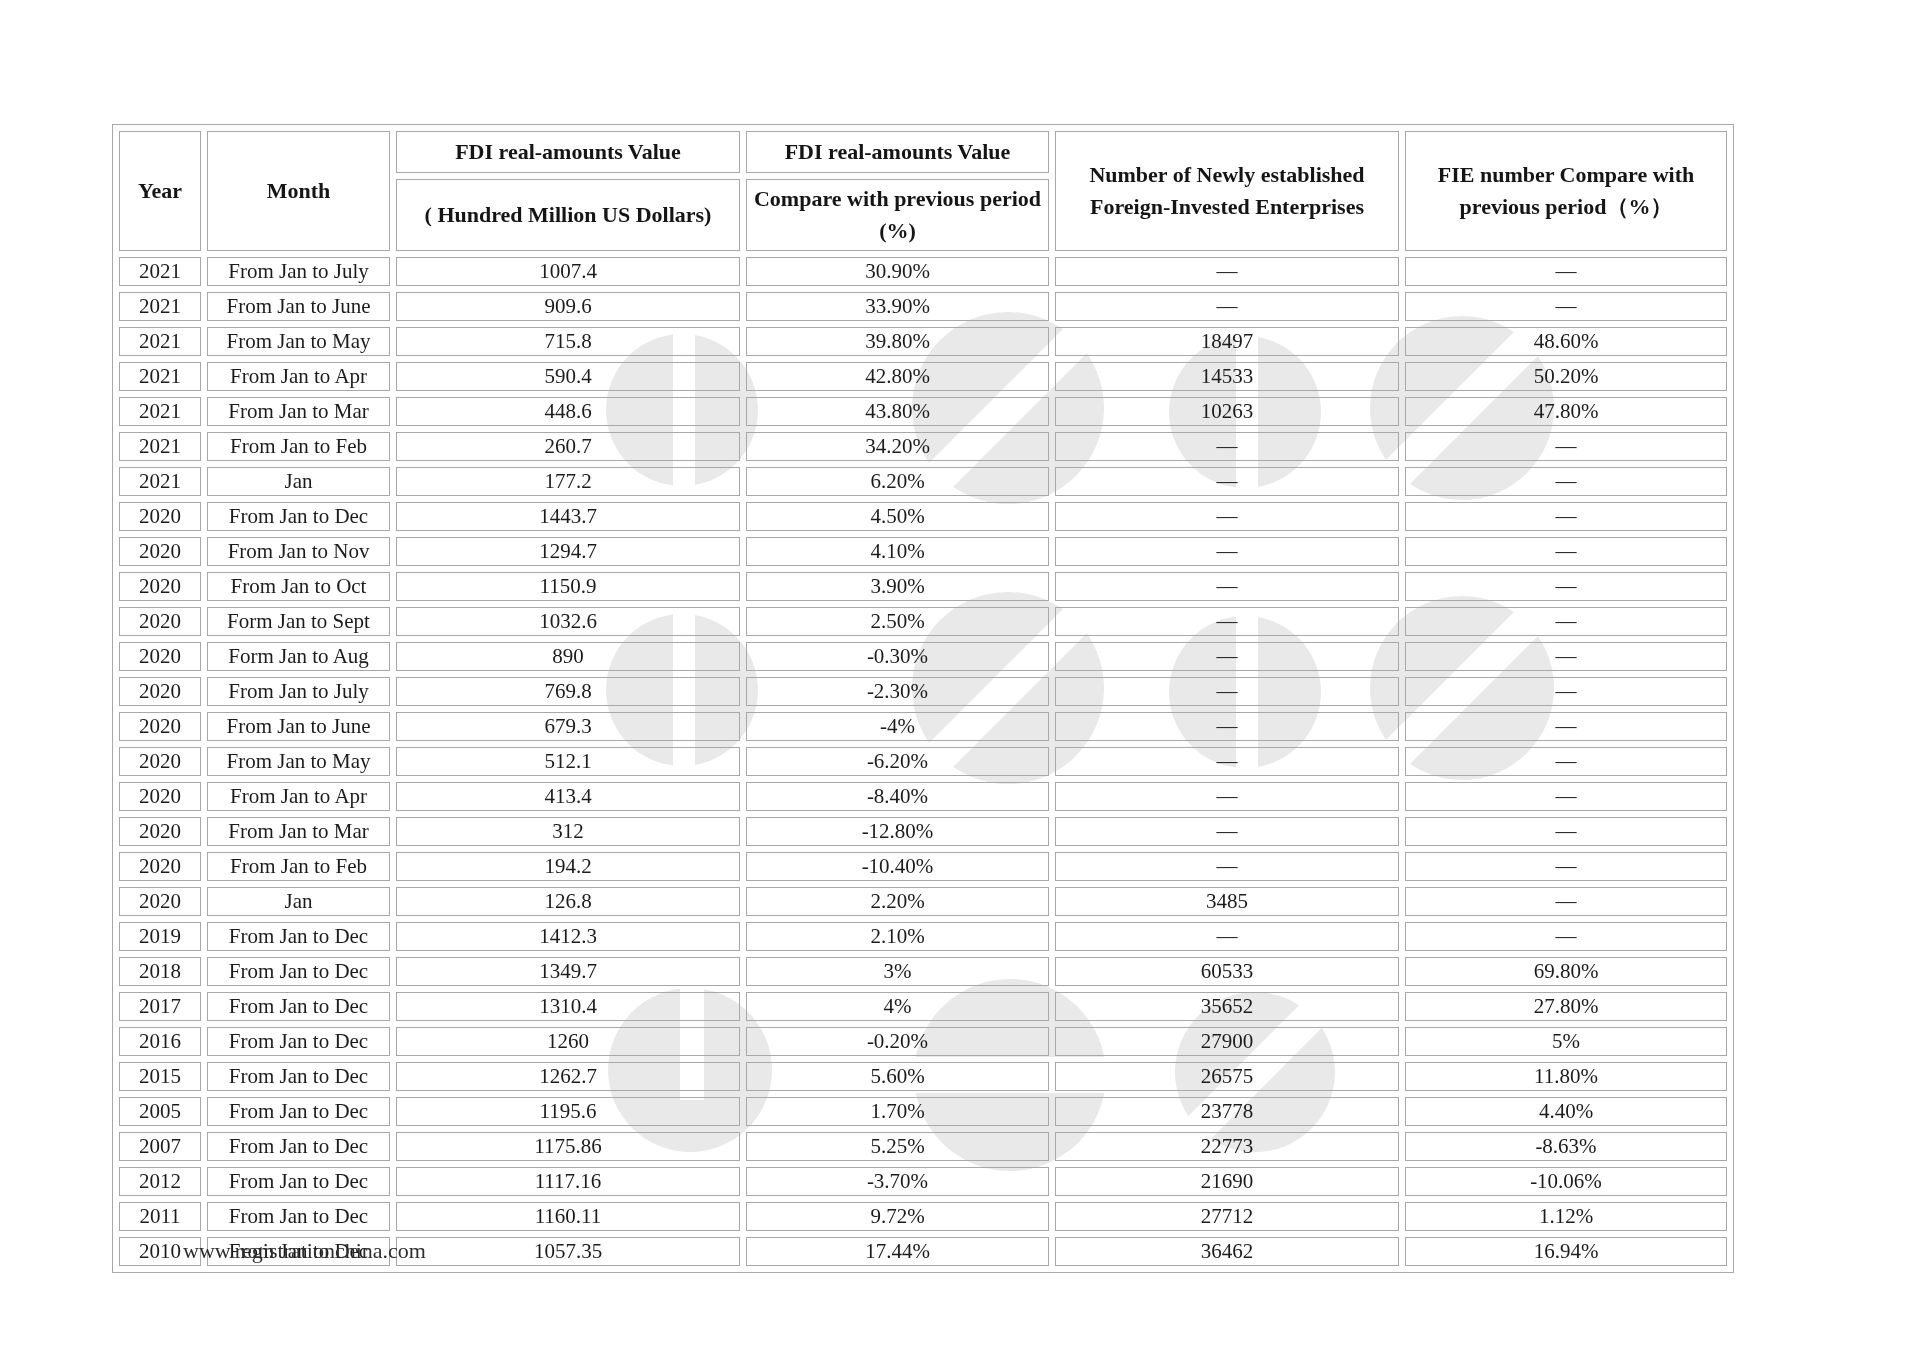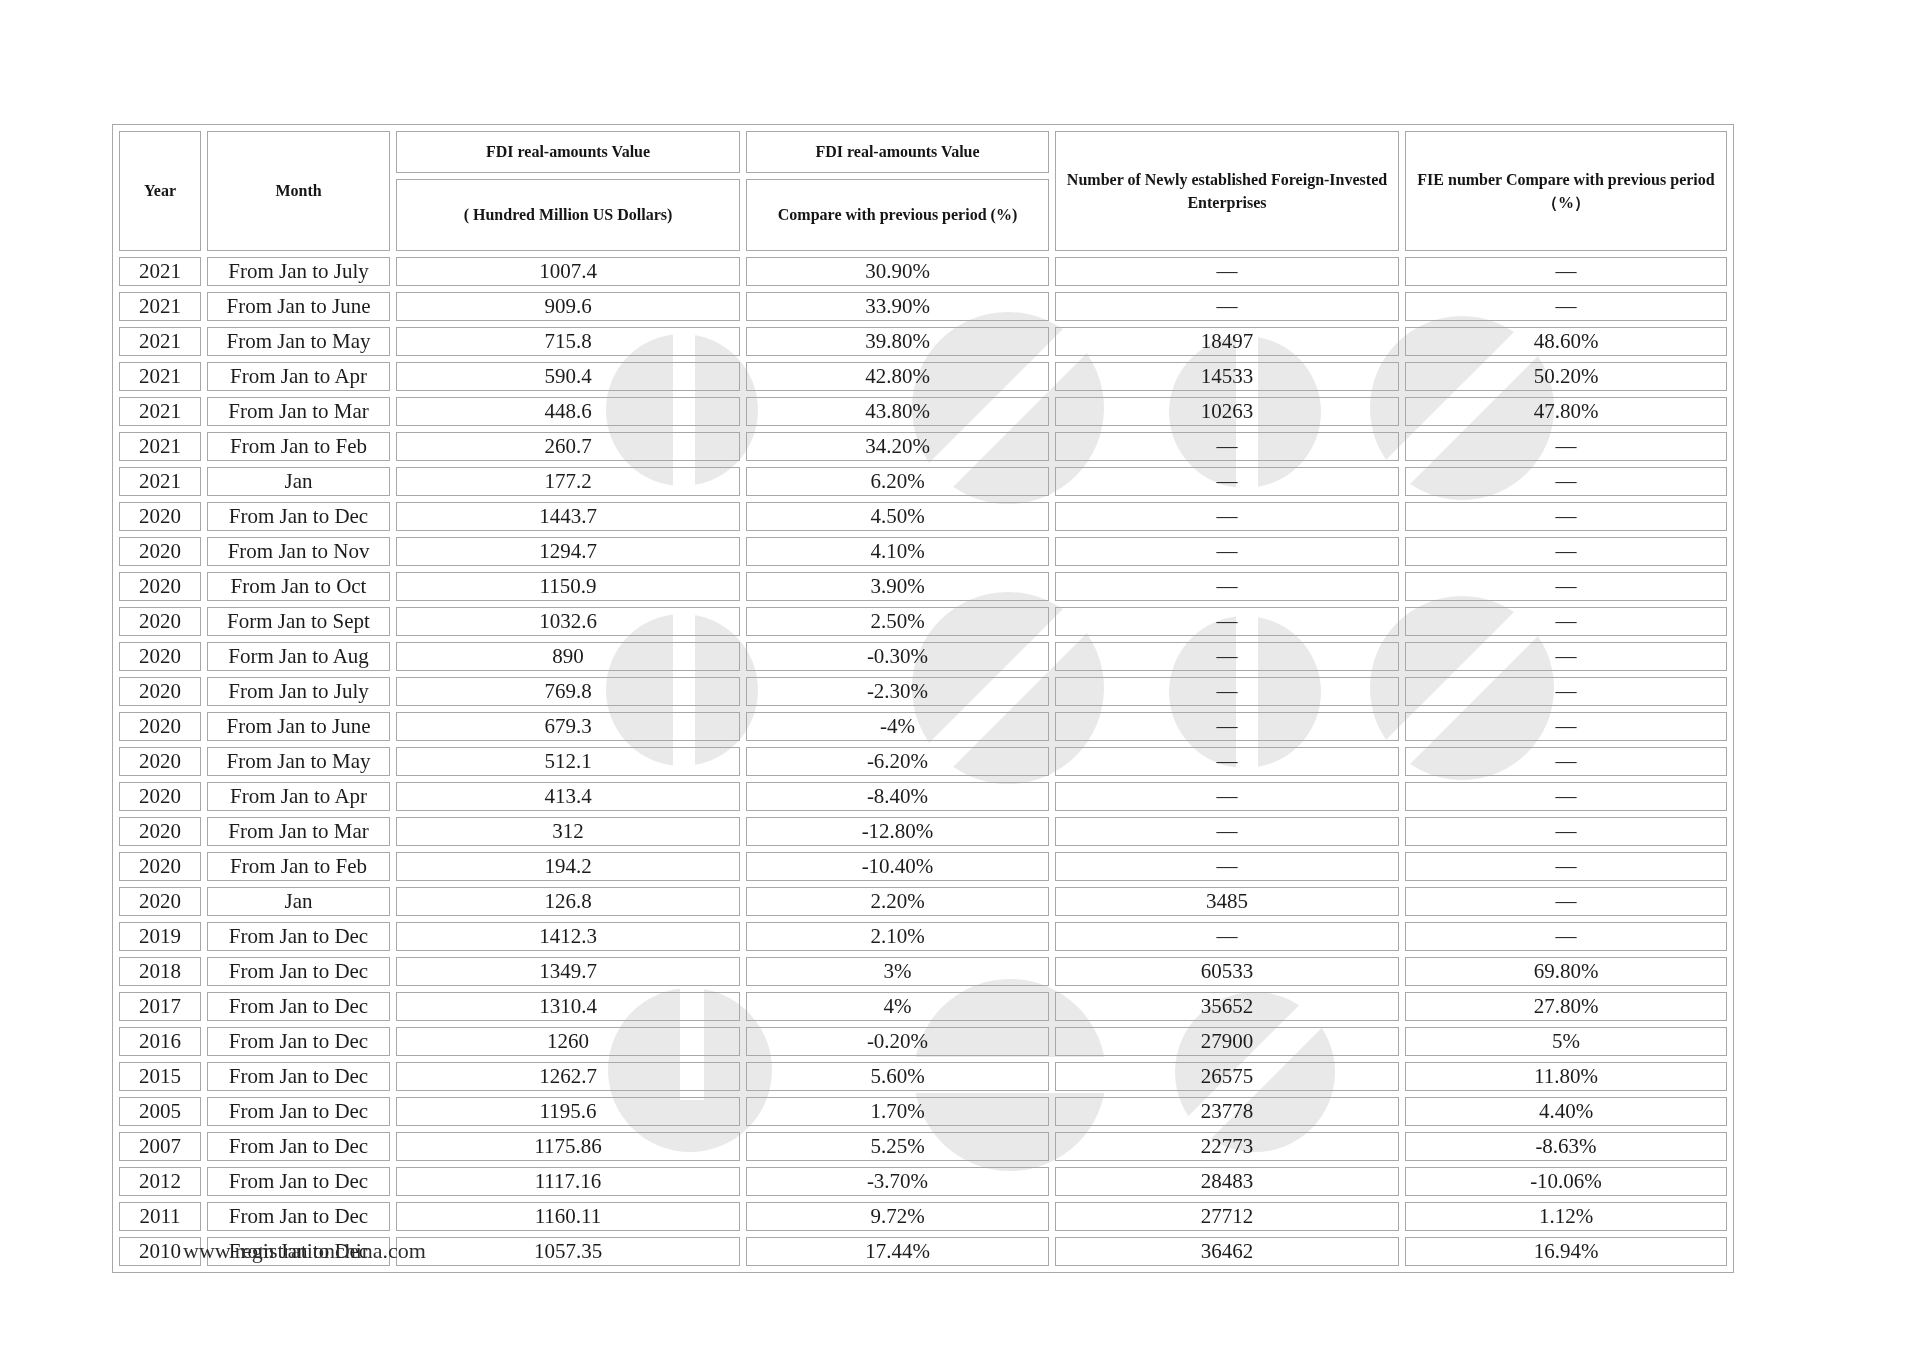--- a/index.html
+++ b/index.html
@@ -21,21 +21,21 @@
     border:1px solid #a8a8a8;
   }
   table.fdi th, table.fdi td{
     border:1px solid #a8a8a8;
     background:transparent;
     text-align:center;vertical-align:middle;
     padding:0 4px;
     overflow:hidden;
   }
   table.fdi th{
-    font-weight:bold;font-size:16px;line-height:1.45;
+    font-weight:bold;font-size:22px;line-height:1.45;
     color:#151515;
   }
   thead tr.h1 th{height:40px;}
   thead tr.h2 th{height:70px;}
   tbody td{height:27px;font-size:21px;line-height:1.05;color:#1c1c1c;}
   .footer-left{
     position:absolute;left:155px;top:1238px;z-index:1;
     font-size:22px;color:#2e2e2e;margin-left:28px;
   }
   .footer-right{
@@ -330,21 +330,21 @@
       <td>1175.86</td>
       <td>5.25%</td>
       <td>22773</td>
       <td>-8.63%</td>
     </tr>
         <tr>
       <td>2012</td>
       <td>From Jan to Dec</td>
       <td>1117.16</td>
       <td>-3.70%</td>
-      <td>28483</td>
+      <td>21690</td>
       <td>-10.06%</td>
     </tr>
         <tr>
       <td>2011</td>
       <td>From Jan to Dec</td>
       <td>1160.11</td>
       <td>9.72%</td>
       <td>27712</td>
       <td>1.12%</td>
     </tr>

